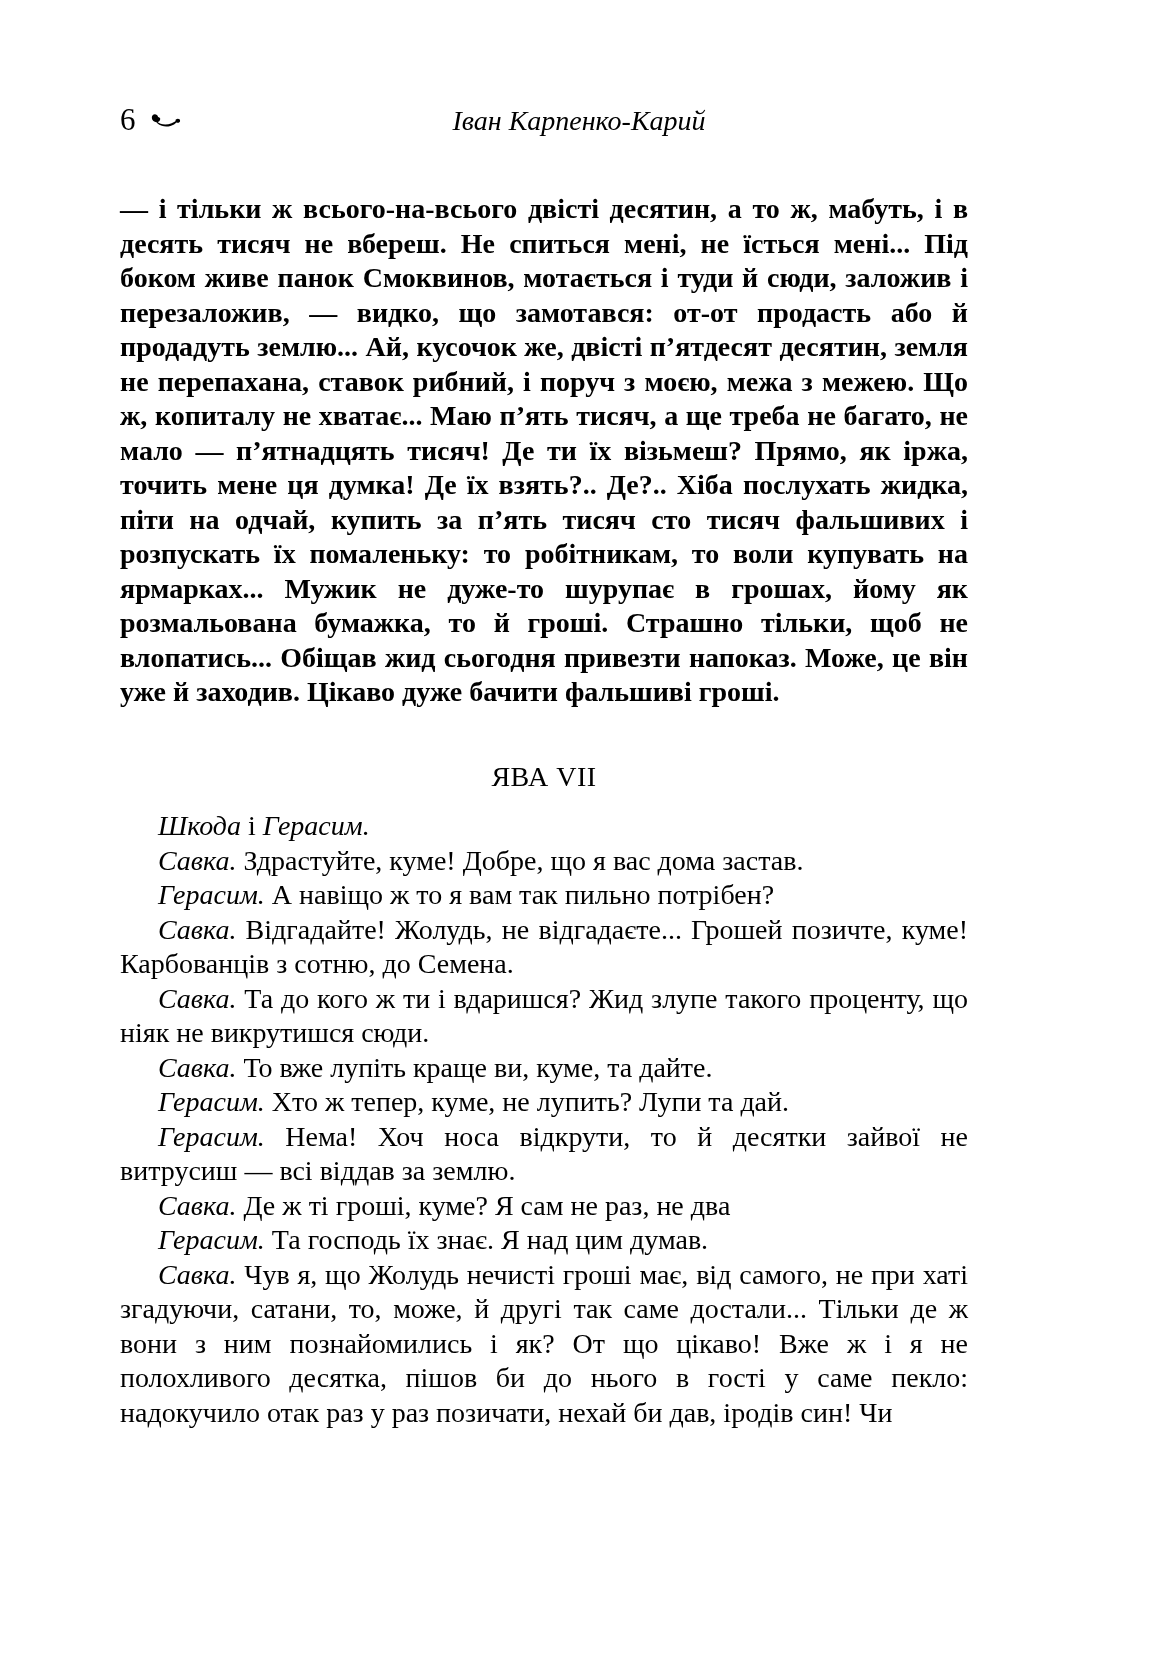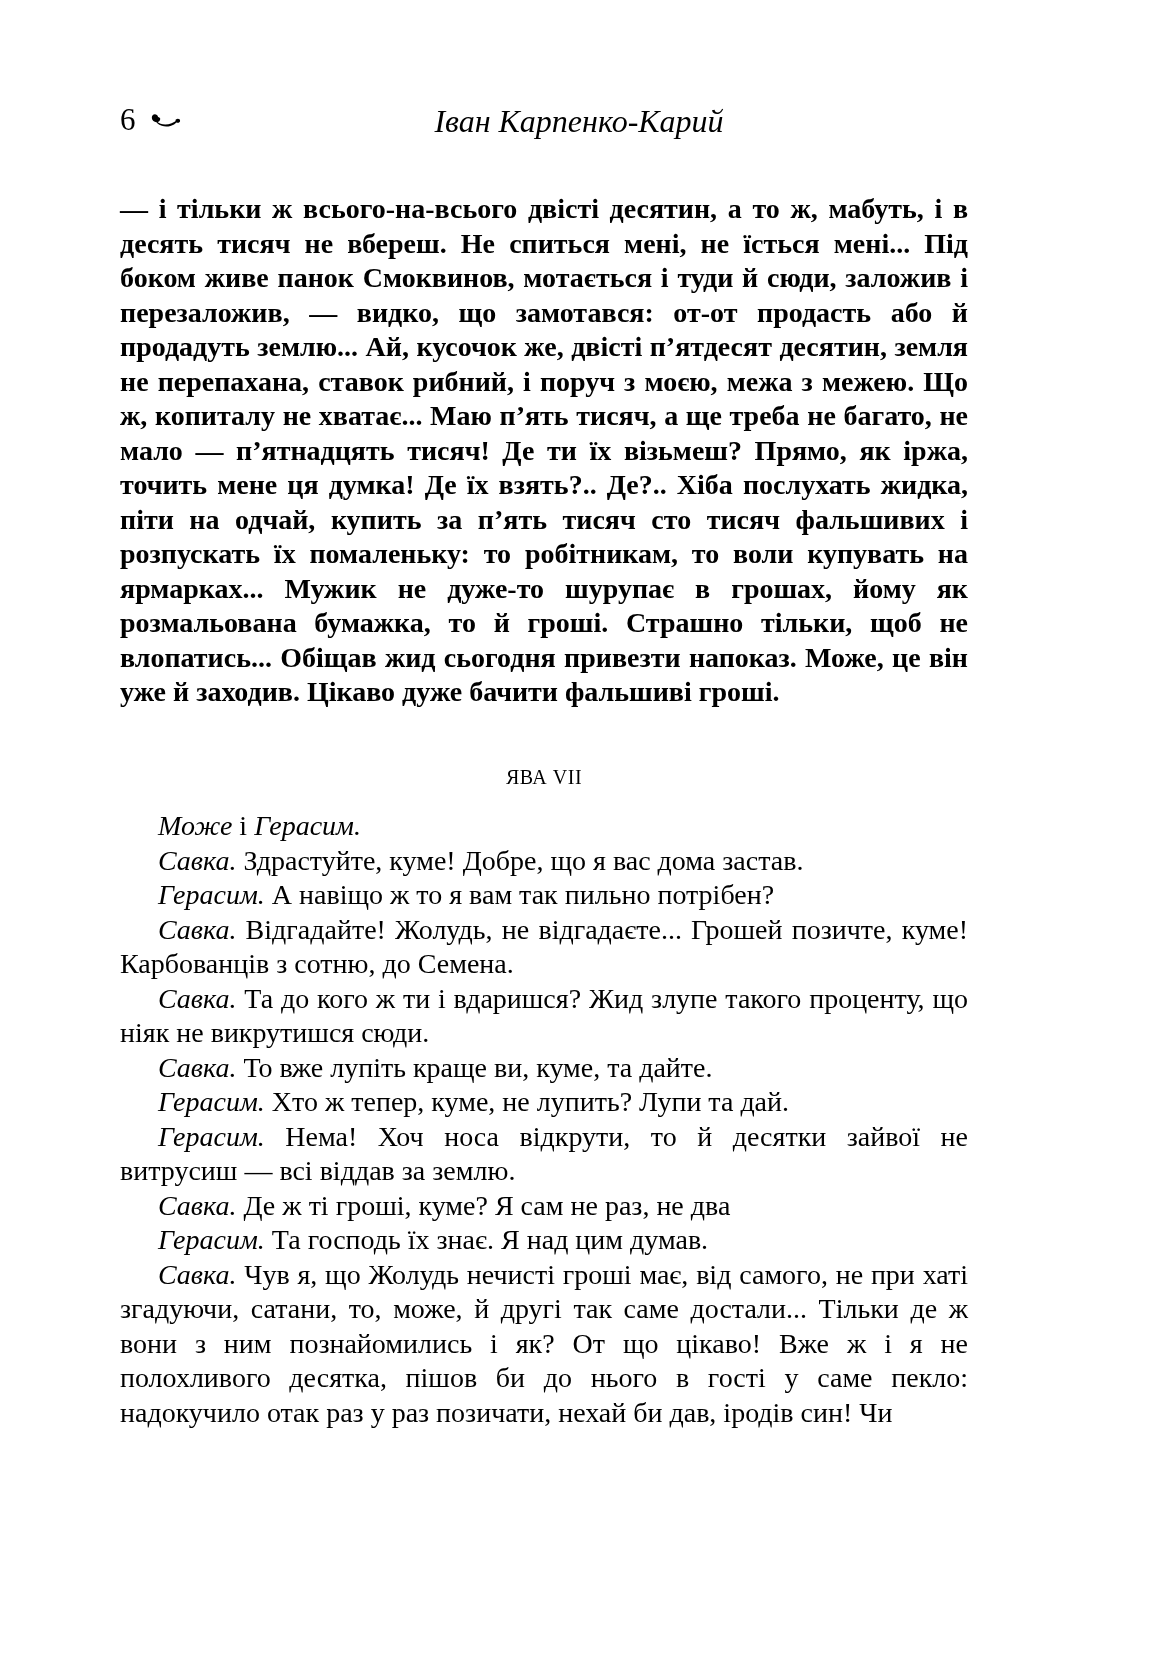--- a/index.html
+++ b/index.html
@@ -43,21 +43,21 @@
     height: 20px;
   }
   .fleuron svg { display: block; }
   .running-title {
     position: absolute;
     left: 0;
     top: 2px;
     width: 100%;
     text-align: center;
     font-style: italic;
-    font-size: 32px;
+    font-size: 28px;
     line-height: 32px;
   }
 
   
   .text-block {
     position: absolute;
     top: 192px;
     left: 120px;
     width: 848px;
     font-size: 28px;
@@ -66,21 +66,21 @@
     hyphens: none;
   }
   .text-block p { margin: 0; }
 
   .monologue {
     text-indent: 0;
     font-weight: bold;
   }
   .scene-heading {
     margin: 50px 0 15px 0;
-    font-size: 20px;
+    font-size: 28px;
     font-weight: normal;
     text-align: center;
     letter-spacing: 0.5px;
   }
   .cast-line, .dialogue {
     text-indent: 38px;
   }
   .speaker { }
   .cast-line i { font-style: italic; }
 </style>
@@ -102,21 +102,21 @@
     </div>
     <div class="running-title">Іван Карпенко-Карий</div>
   </header>
 
   <main class="text-block">
 
     <p class="monologue">— і тільки ж всього-на-всього двісті десятин, а то ж, мабуть, і в десять тисяч не вбереш. Не спиться мені, не їсться мені... Під боком живе панок Смоквинов, мотається і туди й сюди, заложив і перезаложив, — видко, що замотався: от-от продасть або й продадуть землю... Ай, кусочок же, двісті п’ятдесят десятин, земля не перепахана, ставок рибний, і поруч з моєю, межа з межею. Що ж, копиталу не хватає... Маю п’ять тисяч, а ще треба не багато, не мало — п’ятнадцять тисяч! Де ти їх візьмеш? Прямо, як іржа, точить мене ця думка! Де їх взять?.. Де?.. Хіба послухать жидка, піти на одчай, купить за п’ять тисяч сто тисяч фальшивих і розпускать їх помаленьку: то робітникам, то воли купувать на ярмарках... Мужик не дуже-то шурупає в грошах, йому як розмальована бумажка, то й гроші. Страшно тільки, щоб не влопатись... Обіщав жид сьогодня привезти напоказ. Може, це він уже й заходив. Цікаво дуже бачити фальшиві гроші.</p>
 
     <h2 class="scene-heading">ЯВА VII</h2>
 
-    <p class="cast-line"><i>Може</i><span> і </span><i>Герасим.</i></p>
+    <p class="cast-line"><i>Шкода</i><span> і </span><i>Герасим.</i></p>
 
     <p class="dialogue"><i class="speaker">Савка.</i><span> Здрастуйте, куме! Добре, що я вас дома застав.</span></p>
 
     <p class="dialogue"><i class="speaker">Герасим.</i><span> А навіщо ж то я вам так пильно потрібен?</span></p>
 
     <p class="dialogue"><i class="speaker">Савка.</i><span> Відгадайте! Жолудь, не відгадаєте... Грошей позичте, куме! Карбованців з сотню, до Семена.</span></p>
 
 
     <p class="dialogue"><i class="speaker">Савка.</i><span> Та до кого ж ти і вдаришся? Жид злупе такого проценту, що ніяк не викрутишся сюди.</span></p>
 

